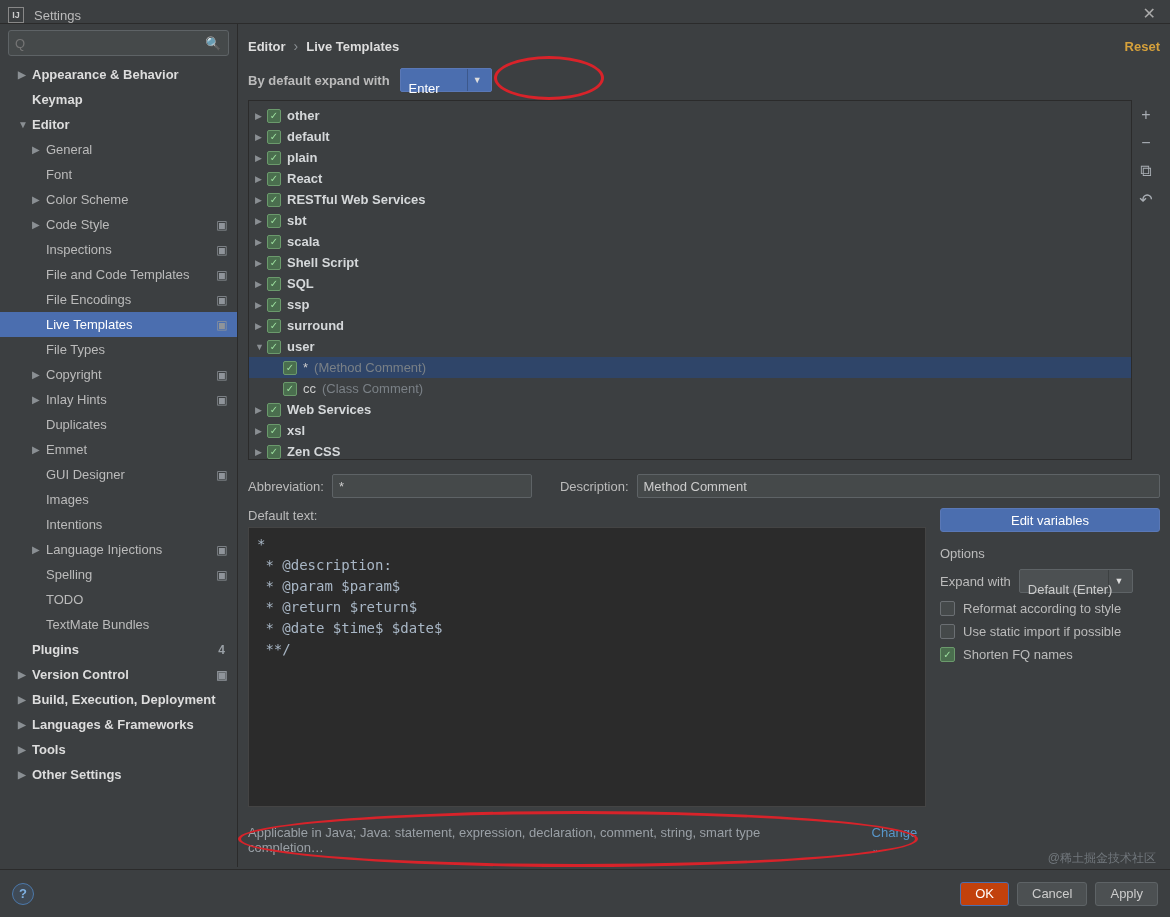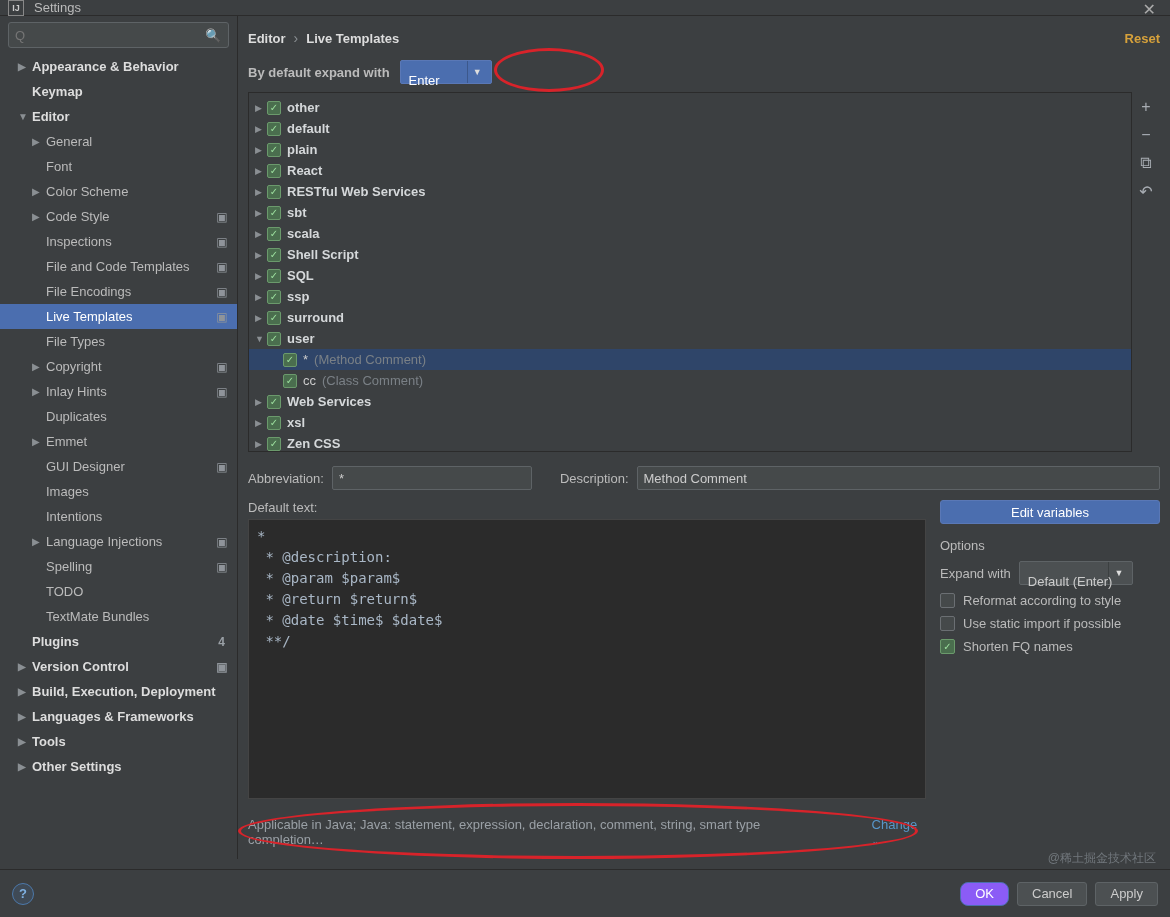--- a/index.html
+++ b/index.html
@@ -6,22 +6,22 @@
   body {
     font-family: "Segoe UI", Arial, sans-serif;
     font-size: 13px;
     color: #bbb;
     background: #3c3f41;
     width: 1170px; height: 917px;
     overflow: hidden;
     position: relative;
   }
   .titlebar {
-    display: flex; align-items: flex-start;
-    height: 16px; padding: 0 8px;
+    display: flex; align-items: flex-end;
+    height: 24px; padding: 0 8px;
     background: #3c3f41;
     border-bottom: 1px solid #2b2b2b;
   }
   .titlebar .app-icon {
     width: 16px; height: 16px; margin-right: 10px;
     display: inline-flex; align-items: center; justify-content: center;
     border:1px solid #888; font-size:9px; font-weight:bold; color:#ccc;
   }
   .titlebar .title { flex:1; font-weight:500; color:#bbb; }
   .titlebar .close { color:#aaa; font-size:16px; cursor:pointer; padding:0 6px;}
@@ -120,21 +120,21 @@
     background:#2b2b2b; border:1px solid #444; color:#a9b7c6;
     font-family:Consolas,monospace; font-size:14px; padding:6px 8px;
     line-height:1.5; white-space:pre;
   }
   .opts { width:220px; display:flex; flex-direction:column; gap:8px;}
   .btn {
     display:inline-flex; align-items:center; justify-content:center;
     height:24px; padding:0 14px; cursor:pointer;
     background:#4c5052; border:1px solid #5e6366; border-radius:3px; color:#ccc;
   }
-  .btn.primary { background:#8b5cf6; border-color:#4b6eaf; color:#fff;border-radius:8px; }
+  .btn.primary { background:#c2410c; border-color:#4b6eaf; color:#fff; }
   .btn.wide { width:100%; background:#4b6eaf; border-color:#5a78b6; color:#fff;}
   .opts h4 { font-weight:400; color:#bbb; margin-top:6px;}
   .optrow { display:flex; align-items:center; gap:8px; }
   .sqchk {
     width:15px; height:15px; border:1px solid #6b6f73; border-radius:2px;
     display:inline-flex; align-items:center; justify-content:center;
     background:#45494a; font-size:10px;
   }
   .sqchk.on { background:#4a6e4e; border-color:#6b9a6c; color:#9de09f;}
   .applicable { position:relative; margin-top:10px; height:46px; display:flex; align-items:center;gap:44px;}

